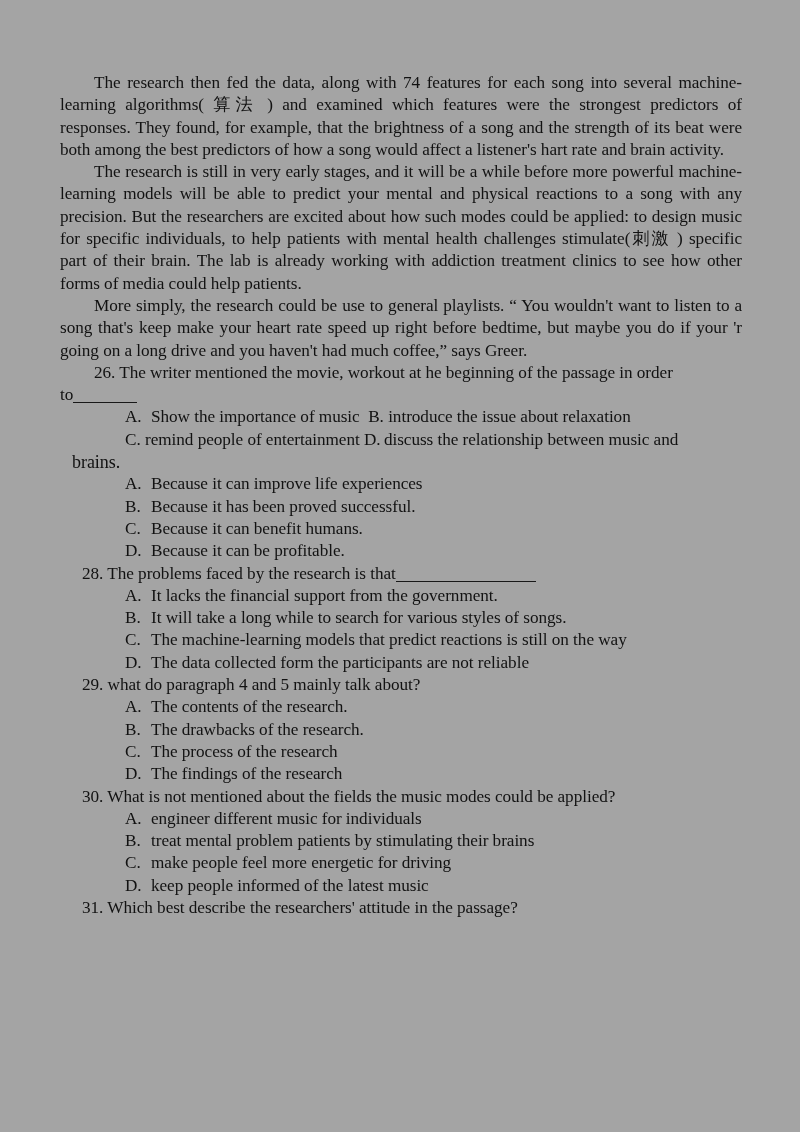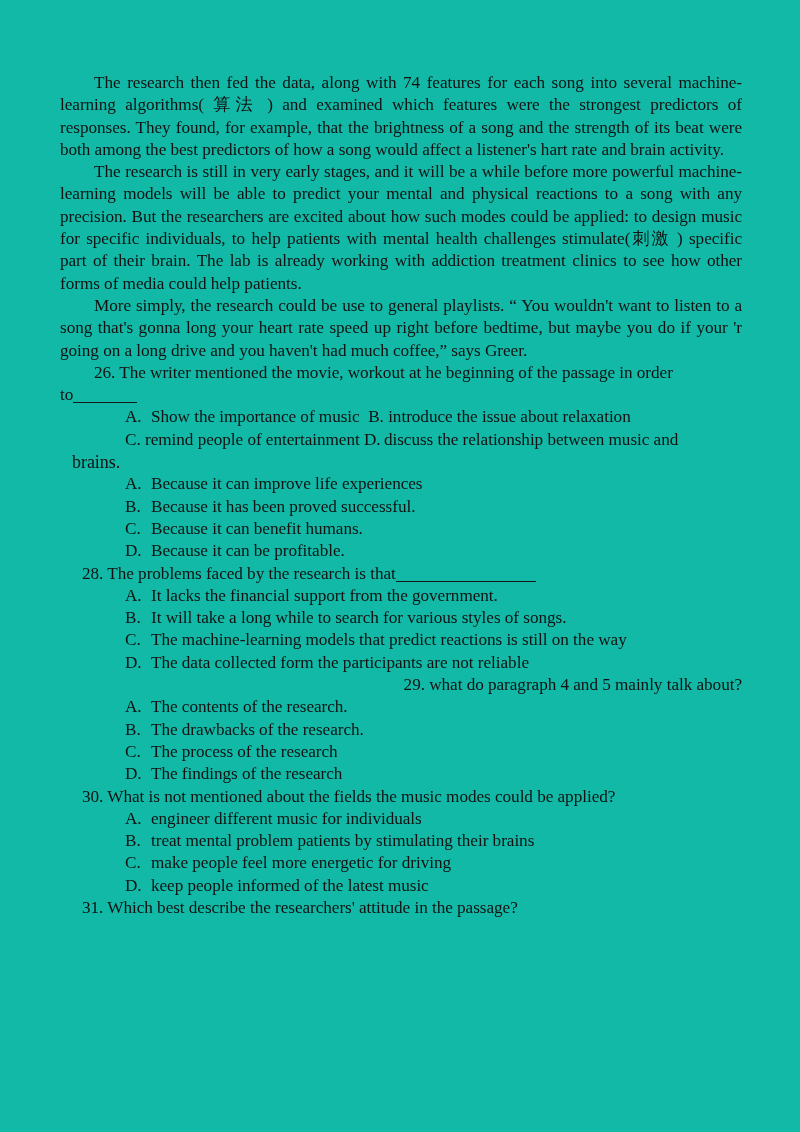--- a/index.html
+++ b/index.html
@@ -17,21 +17,21 @@
     color: #141414;
     -webkit-font-smoothing: antialiased;
   }
 
   .page {
     position: absolute;
     left: 0;
     top: 0;
     width: 800px;
     height: 1132px;
-    background: #14b8a6;
+    background: #a3a3a3;
   }
 
   .content {
     position: absolute;
     left: 60px;
     top: 72px;
     width: 682px;
   }
 
   
@@ -99,21 +99,21 @@
 </head>
 <body>
 
 <div class="page scan">
   <div class="content">
 
     <p class="para">The research then fed the data, along with 74 features for each song into several machine-learning algorithms( 算法 ) and examined which features were the strongest predictors of responses. They found, for example, that the brightness of a song and the strength of its beat were both among the best predictors of how a song would affect a listener's hart rate and brain activity.</p>
 
     <p class="para">The research is still in very early stages, and it will be a while before more powerful machine-learning models will be able to predict your mental and physical reactions to a song with any precision. But the researchers are excited about how such modes could be applied: to design music for specific individuals, to help patients with mental health challenges stimulate(刺激 )  specific part of their brain. The lab is already working with addiction treatment clinics to see how other forms of media could help patients.</p>
 
-    <p class="para">More simply, the research could be use to general playlists. “ You wouldn't want to listen to a song that's gonna long your heart rate speed up right before bedtime, but maybe you do if your 'r going on a long drive and you haven't had much coffee,” says Greer.</p>
+    <p class="para">More simply, the research could be use to general playlists. “ You wouldn't want to listen to a song that's keep make your heart rate speed up right before bedtime, but maybe you do if your 'r going on a long drive and you haven't had much coffee,” says Greer.</p>
 
     <p class="q-stem no-justify" style="text-indent:34px;">26. The writer mentioned the movie, workout at he beginning of the passage in order</p>
     <p class="q-stem no-justify" style="text-indent:0;">
       <span>to</span><span class="blank short"></span>
     </p>
     <p class="opt-line">
       <span class="opt-letter">A.</span><span>Show the importance of music</span>&nbsp;&nbsp;<span class="opt-letter tight">B.</span><span>introduce the issue about relaxation</span>
     </p>
     <p class="opt-line">
       <span class="opt-letter tight">C.</span><span>remind people of entertainment</span>&nbsp;<span class="opt-letter tight">D.</span><span>discuss the relationship between music and</span>
@@ -142,21 +142,21 @@
     <p class="opt-line">
       <span class="opt-letter">B.</span><span>It will take a long while to search for various styles of songs.</span>
     </p>
     <p class="opt-line">
       <span class="opt-letter">C.</span><span>The machine-learning models that predict reactions is still on the way</span>
     </p>
     <p class="opt-line">
       <span class="opt-letter">D.</span><span>The data collected form the participants are not reliable</span>
     </p>
 
-    <p class="q-stem no-justify" style="text-indent:22px;text-align:right;">29.  what do paragraph 4 and 5 mainly talk about?</p>
+    <p class="q-stem no-justify" style="text-indent:22px;">29.  what do paragraph 4 and 5 mainly talk about?</p>
     <p class="opt-line">
       <span class="opt-letter">A.</span><span>The contents of the research.</span>
     </p>
     <p class="opt-line">
       <span class="opt-letter">B.</span><span>The drawbacks of the research.</span>
     </p>
     <p class="opt-line">
       <span class="opt-letter">C.</span><span>The process of the research</span>
     </p>
     <p class="opt-line">

